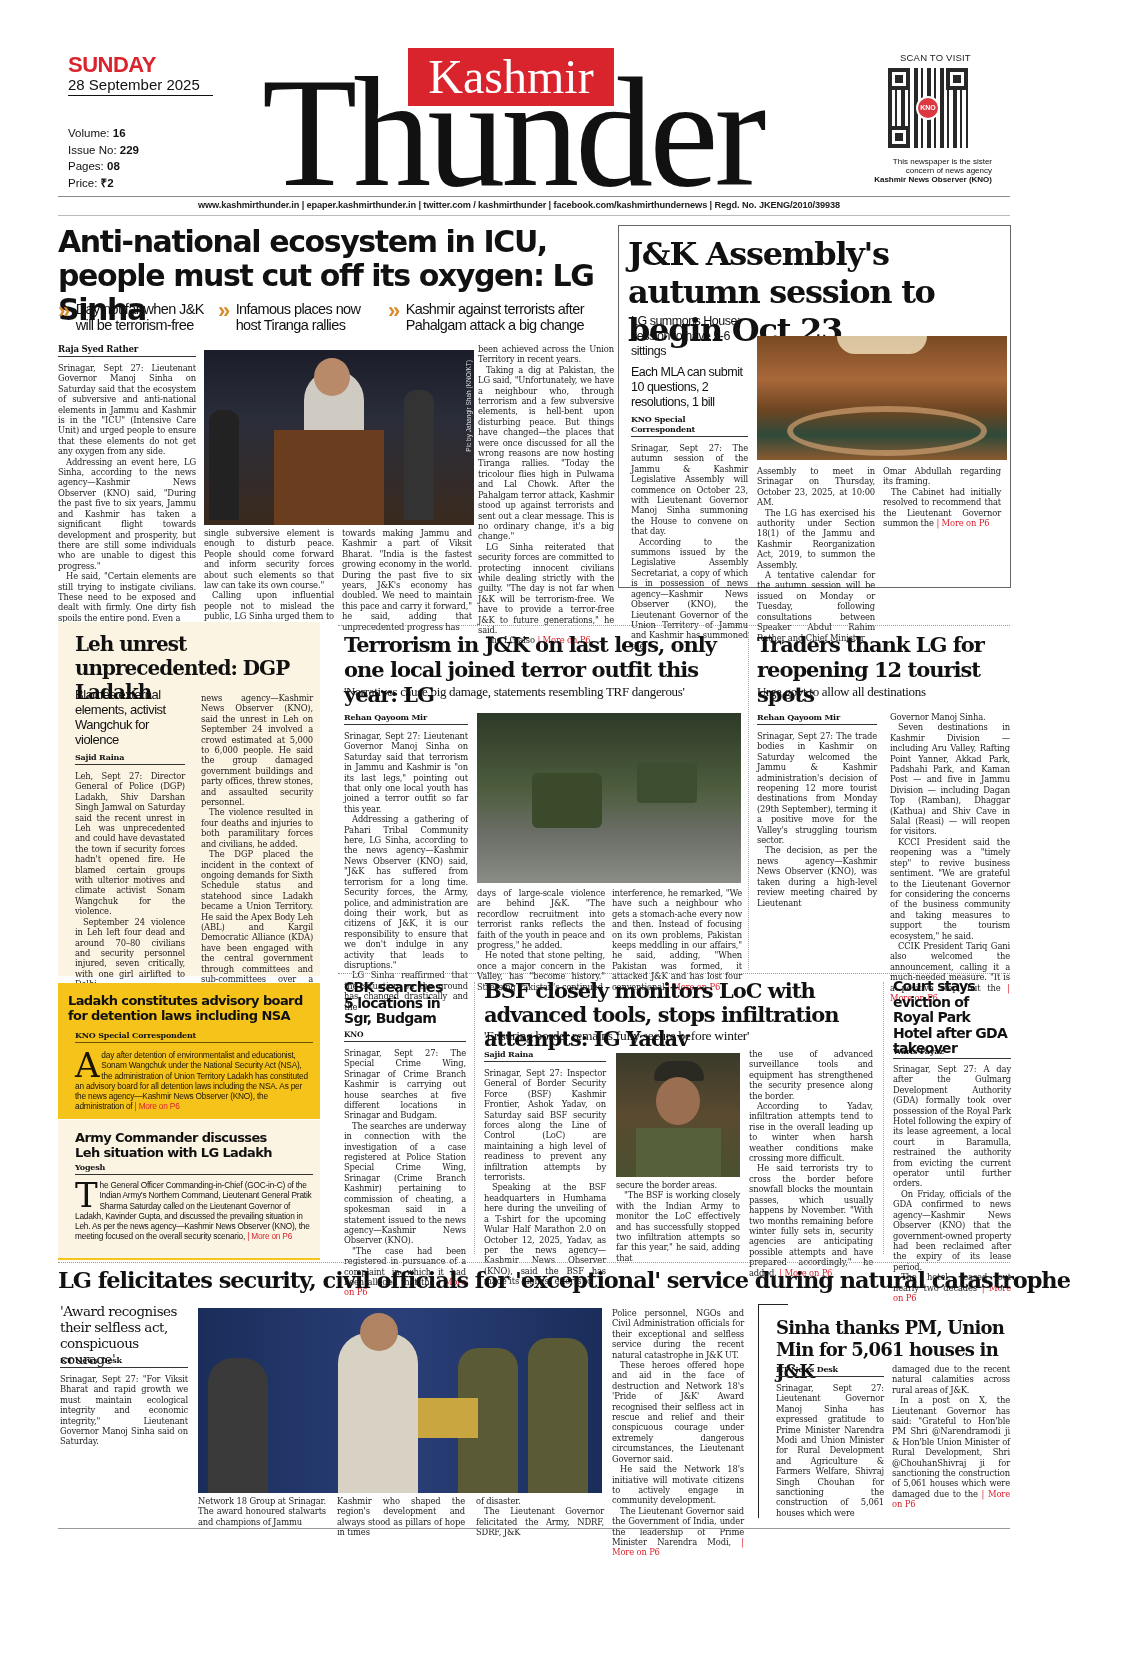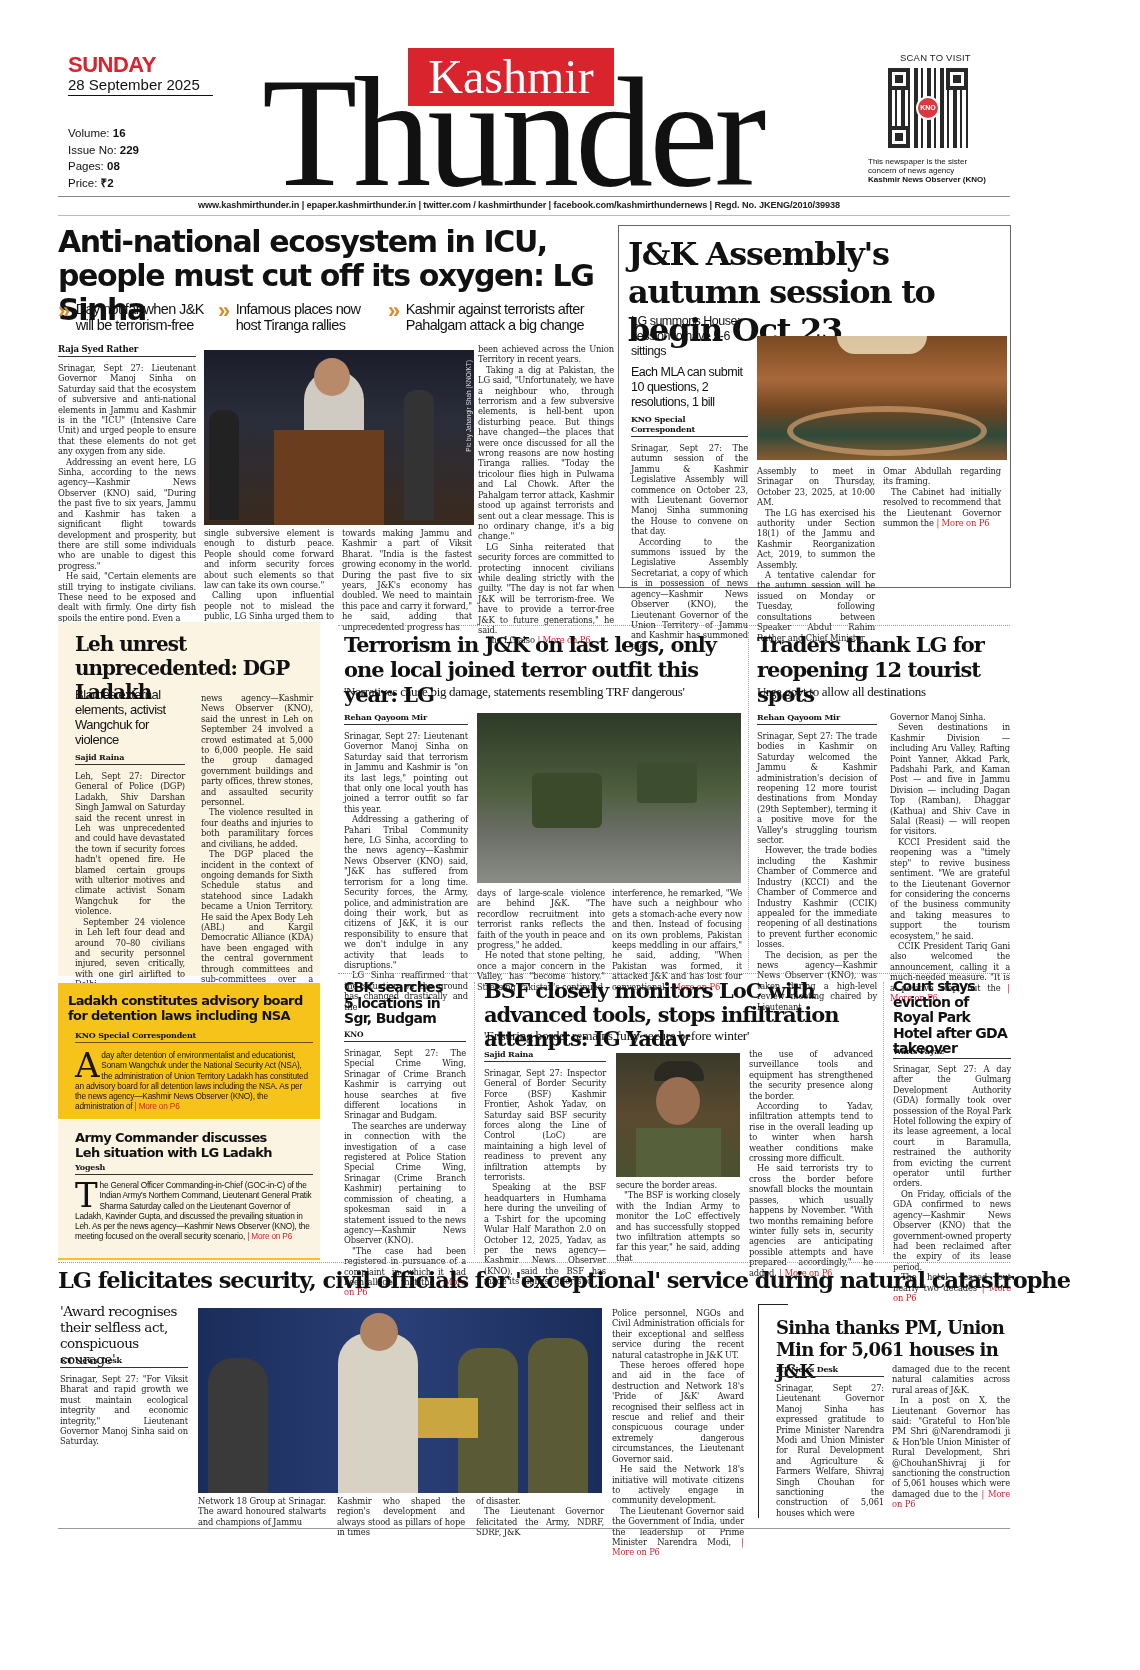--- a/index.html
+++ b/index.html
@@ -44,21 +44,21 @@
       <div style="margin:3px;width:8px;height:8px;background:#111"></div>
     </div>
   <div style="position:absolute;right:0;top:0;width:22px;height:22px;border:4px solid #111;background:#fff">
       <div style="margin:3px;width:8px;height:8px;background:#111"></div>
     </div>
   <div style="position:absolute;left:0;bottom:0;width:22px;height:22px;border:4px solid #111;background:#fff">
       <div style="margin:3px;width:8px;height:8px;background:#111"></div>
     </div>
   <div style="position:absolute;left:28px;top:28px;width:24px;height:24px;border-radius:50%;background:#d9232d;border:2px solid #fff;color:#fff;font:bold 7px 'Liberation Sans',sans-serif;text-align:center;line-height:20px"><span>KNO</span></div>
 </div>
-<div class="abs sans" style="left:868px;top:157px;width:124px;text-align:left;font-size:8px;line-height:9px;color:#111">
+<div class="abs sans" style="left:868px;top:157px;width:124px;text-align:right;font-size:8px;line-height:9px;color:#111">
   <div>This newspaper is the sister</div>
   <div>concern of news agency</div>
   <div style="font-weight:bold">Kashmir News Observer (KNO)</div>
 </div>
 
 <div class="abs" style="left:58px;top:196px;width:952px;border-top:1px solid #888"></div>
 <div class="abs sans" style="left:198px;top:200px;font-size:9.2px;font-weight:bold;color:#222;white-space:nowrap;letter-spacing:-0.1px">www.kashmirthunder.in | epaper.kashmirthunder.in | twitter.com / kashmirthunder | facebook.com/kashmirthundernews | Regd. No. JKENG/2010/39938</div>
 <div class="abs" style="left:58px;top:215px;width:952px;border-top:1px solid #bbb"></div>
 
 <div class="abs hl-heavy" style="left:58px;top:225px;width:560px;font-size:30px;line-height:34px">Anti-national ecosystem in ICU, people must cut off its oxygen: LG Sinha</div>
@@ -177,21 +177,20 @@
 </div>
 
 <div class="abs vr" style="left:748px;top:632px;height:338px"></div>
 
 <div class="abs hl-serif" style="left:757px;top:632px;width:258px;font-size:21px;line-height:25px;letter-spacing:-1px">Traders thank LG for reopening 12 tourist spots</div>
 <div class="abs serif" style="left:757px;top:684px;width:258px;font-size:13px;letter-spacing:-0.3px">Urge govt to allow all destinations</div>
 <div class="abs" style="left:757px;top:712px;width:120px">
   <div class="byline" style="font-size:8px">Rehan Qayoom Mir</div>
   <div class="body-text">
     <p>Srinagar, Sept 27: The trade bodies in Kashmir on Saturday welcomed the Jammu &amp; Kashmir administration's decision of reopening 12 more tourist destinations from Monday (29th September), terming it a positive move for the Valley's struggling tourism sector.</p>
-    <p>However, the trade bodies including the Kashmir Chamber of Commerce and Industry (KCCI) and the Chamber of Commerce and Industry Kashmir (CCIK) appealed for the immediate reopening of all destinations to prevent further economic losses.</p>
     <p>The decision, as per the news agency—Kashmir News Observer (KNO), was taken during a high-level review meeting chaired by Lieutenant</p>
   </div>
 </div>
 <div class="abs body-text" style="left:890px;top:712px;width:120px">
   <p>Governor Manoj Sinha.</p>
   <p>Seven destinations in Kashmir Division — including Aru Valley, Rafting Point Yanner, Akkad Park, Padshahi Park, and Kaman Post — and five in Jammu Division — including Dagan Top (Ramban), Dhaggar (Kathua) and Shiv Cave in Salal (Reasi) — will reopen for visitors.</p>
   <p>KCCI President said the reopening was a "timely step" to revive business sentiment. "We are grateful to the Lieutenant Governor for considering the concerns of the business community and taking measures to support the tourism ecosystem," he said.</p>
   <p><span>CCIK President Tariq Gani also welcomed the announcement, calling it a much-needed measure. "It is a positive step, but the</span> <span class="more">| More on P6</span></p>
 </div>
 

